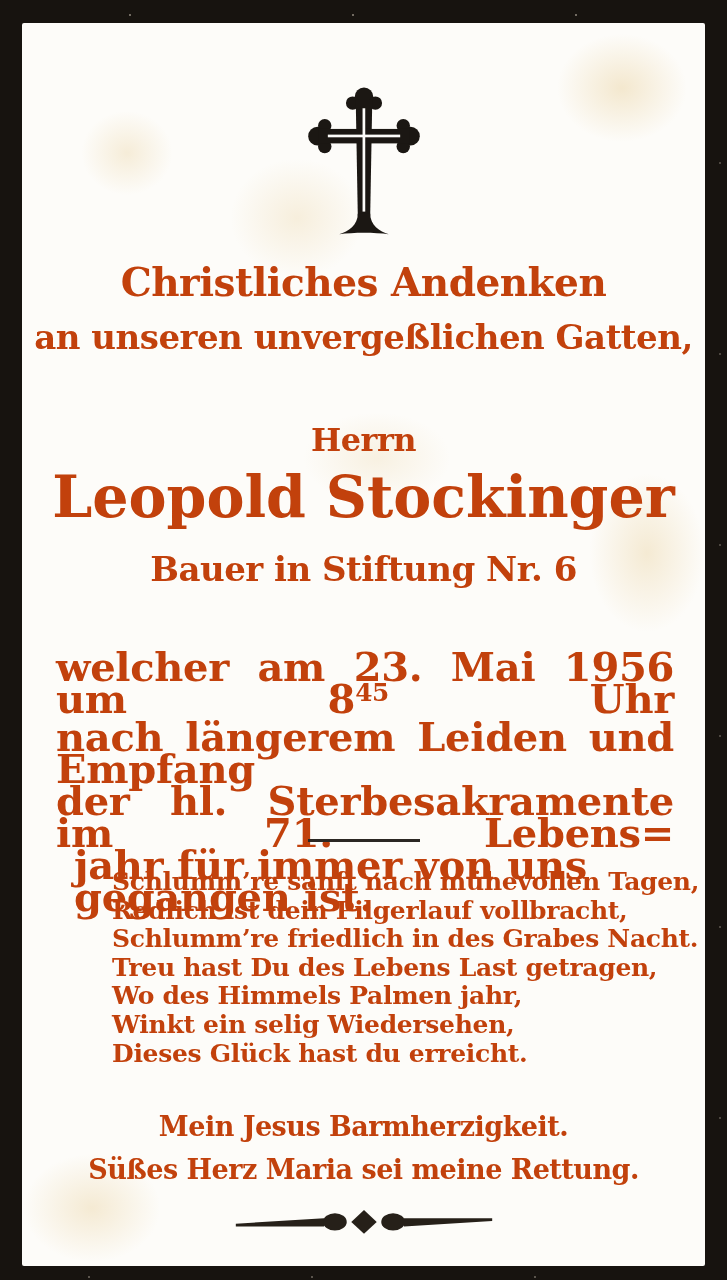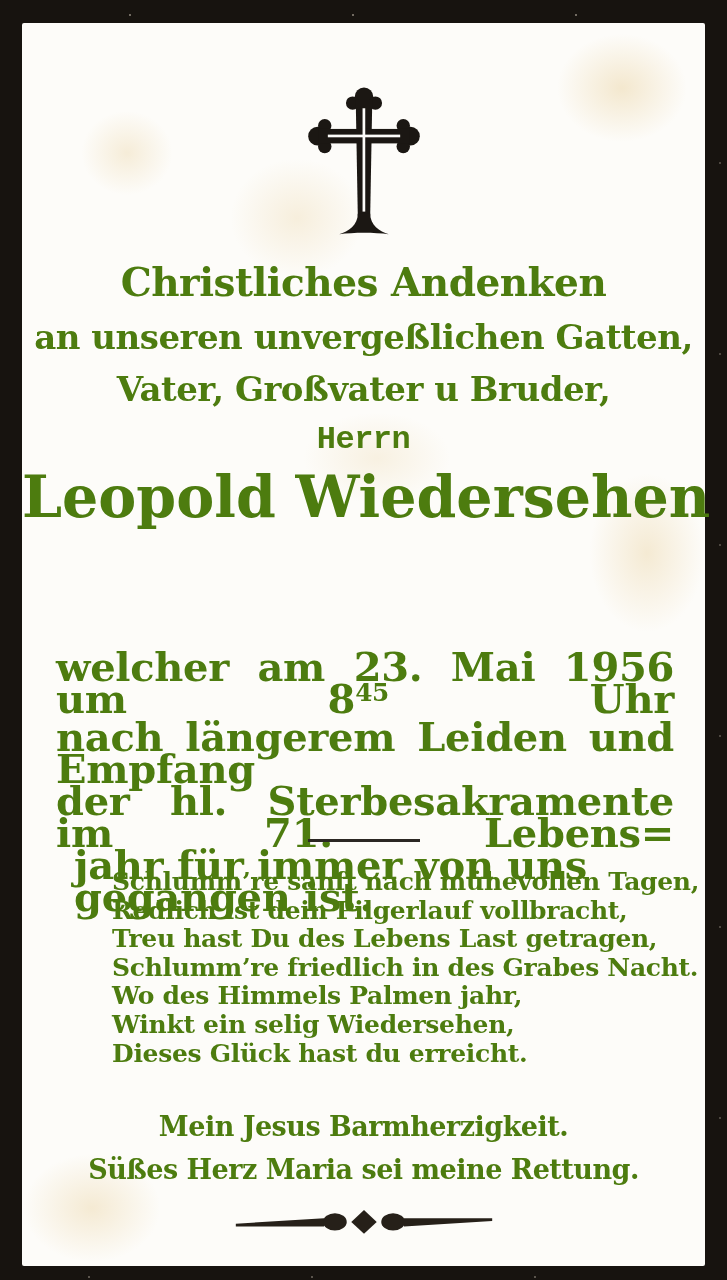--- a/index.html
+++ b/index.html
@@ -12,21 +12,21 @@
       radial-gradient(1.5px 1.5px at 157px 67px, #978f84 49%, transparent 52%),
       radial-gradient(2px 2px at 201px 177px, #6e675f 49%, transparent 52%),
       radial-gradient(1.5px 1.5px at 51px 163px, #4d4740 49%, transparent 52%),
       radial-gradient(2px 2px at 130px 15px, #716a61 49%, transparent 52%),
       #17130f;
     background-repeat:repeat;
     background-size:223px 191px;
   }
   .card{
     position:absolute;left:22px;top:23px;width:683px;height:1243px;
-    background:#fdfcf9;border-radius:2px;color:#4d7c0f;
+    background:#fdfcf9;border-radius:2px;color:#c2410c;
     font-weight:bold;
   }
   .stain{position:absolute;pointer-events:none;border-radius:50%;}
   .txt{position:absolute;left:0;right:0;text-align:center;line-height:1.15;letter-spacing:-0.5px;white-space:nowrap;}
   .cross-wrap{position:absolute;top:60px;left:0;right:0;text-align:center;}
   .name{font-size:57px;letter-spacing:0px;}
   .obit{
     position:absolute;left:34px;width:618px;top:628px;
     font-size:40px;line-height:32px;letter-spacing:-0.3px;
   }
@@ -73,39 +73,39 @@
       </g>
       <g fill="#fdfcf9">
         <rect x="58.6" y="24" width="2.6" height="100"></rect>
         <rect x="25" y="49.5" width="70" height="2.6"></rect>
       </g>
     </svg>
   </div>
 
   <div class="txt" style="top:237px;font-size:39px;">Christliches Andenken</div>
   <div class="txt" style="top:295px;font-size:34px;">an unseren unvergeßlichen Gatten,</div>
-  <div class="txt" style="top:347px;font-size:34px;">Vater, Großvater u Bruder,</div>
-  <div class="txt" style="top:399px;font-size:32px;font-family:Liberation Mono, monospace;">Herrn</div>
+  <div class="txt" style="top:399px;font-size:32px;">Herrn</div>
 
-  <div class="txt name" style="top:441px;">Leopold Wiedersehen</div>
+  <div class="txt name" style="top:441px;">Leopold Stockinger</div>
+  <div class="txt" style="top:527px;font-size:34px;">Bauer in Stiftung Nr. 6</div>
 
   <div class="obit">
     <div class="jline"><span>welcher am 23. Mai 1956 um 8</span><span class="sup">45</span><span> Uhr</span></div>
     <div class="jline">nach längerem Leiden und Empfang</div>
     <div class="jline">der hl. Sterbesakramente im 71. Lebens=</div>
     <div class="lastline">jahr für immer von uns gegangen ist.</div>
   </div>
 
   <div class="mini-divider"></div>
 
   <div class="poem">
     <div>Schlumm’re sanft nach mühevollen Tagen,</div>
     <div>Redlich ist dein Pilgerlauf vollbracht,</div>
+    <div>Schlumm’re friedlich in des Grabes Nacht.</div>
     <div>Treu hast Du des Lebens Last getragen,</div>
-    <div>Schlumm’re friedlich in des Grabes Nacht.</div>
     <div>Wo des Himmels Palmen jahr,</div>
     <div>Winkt ein selig Wiedersehen,</div>
     <div>Dieses Glück hast du erreicht.</div>
   </div>
 
   <div class="txt" style="top:1088px;font-size:27px;">Mein Jesus Barmherzigkeit.</div>
   <div class="txt" style="top:1131px;font-size:27px;">Süßes Herz Maria sei meine Rettung.</div>
 
   <div class="ornament">
     <svg width="290" height="40" viewBox="0 0 290 44" aria-hidden="true">

